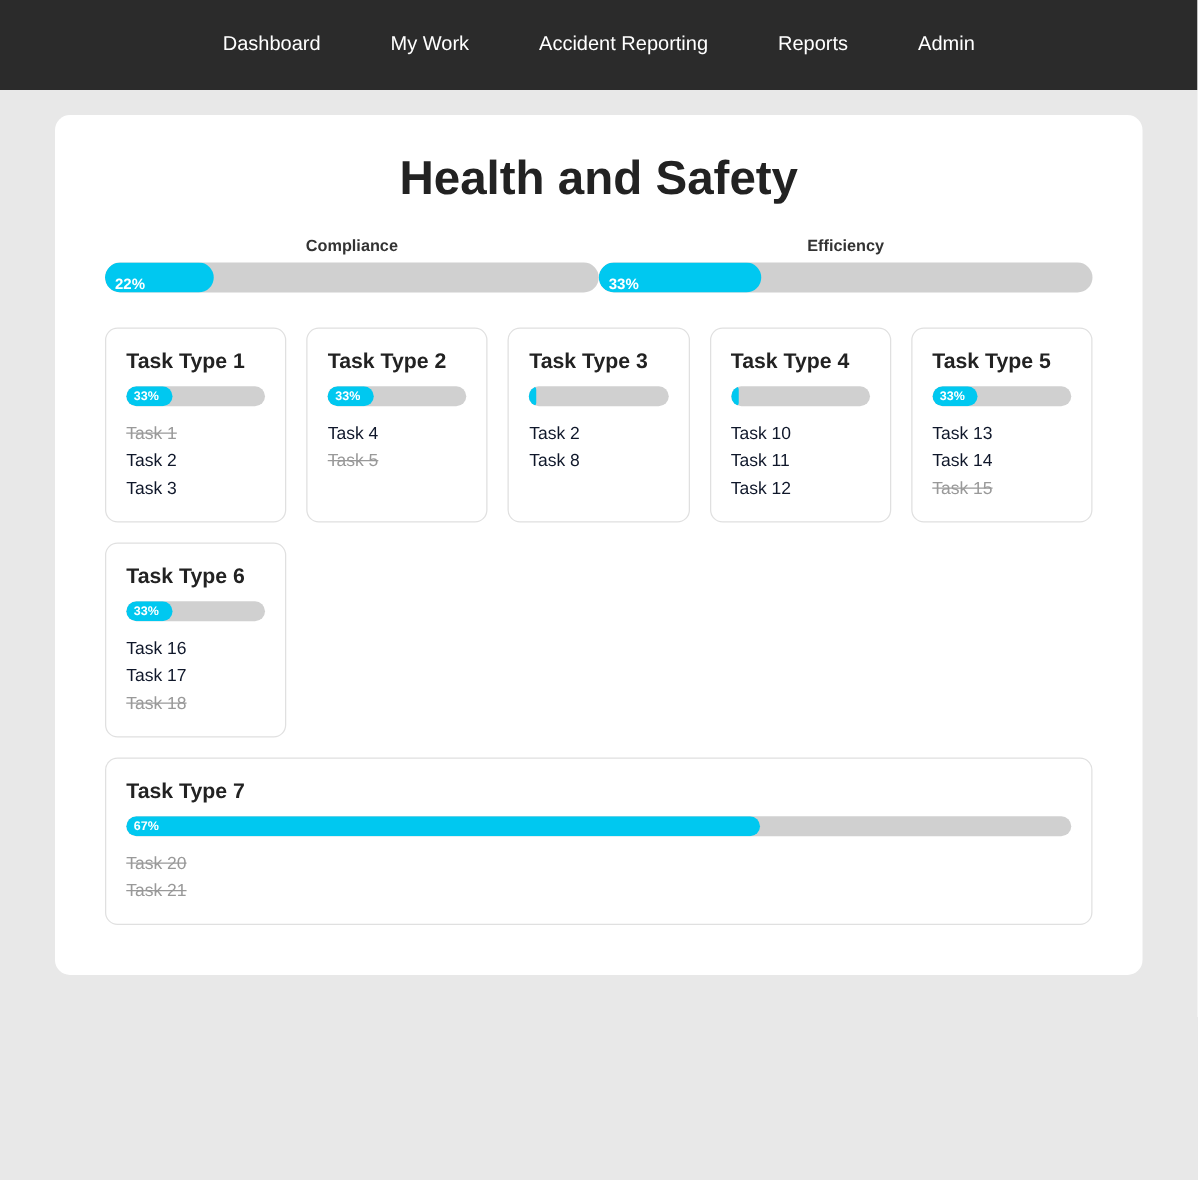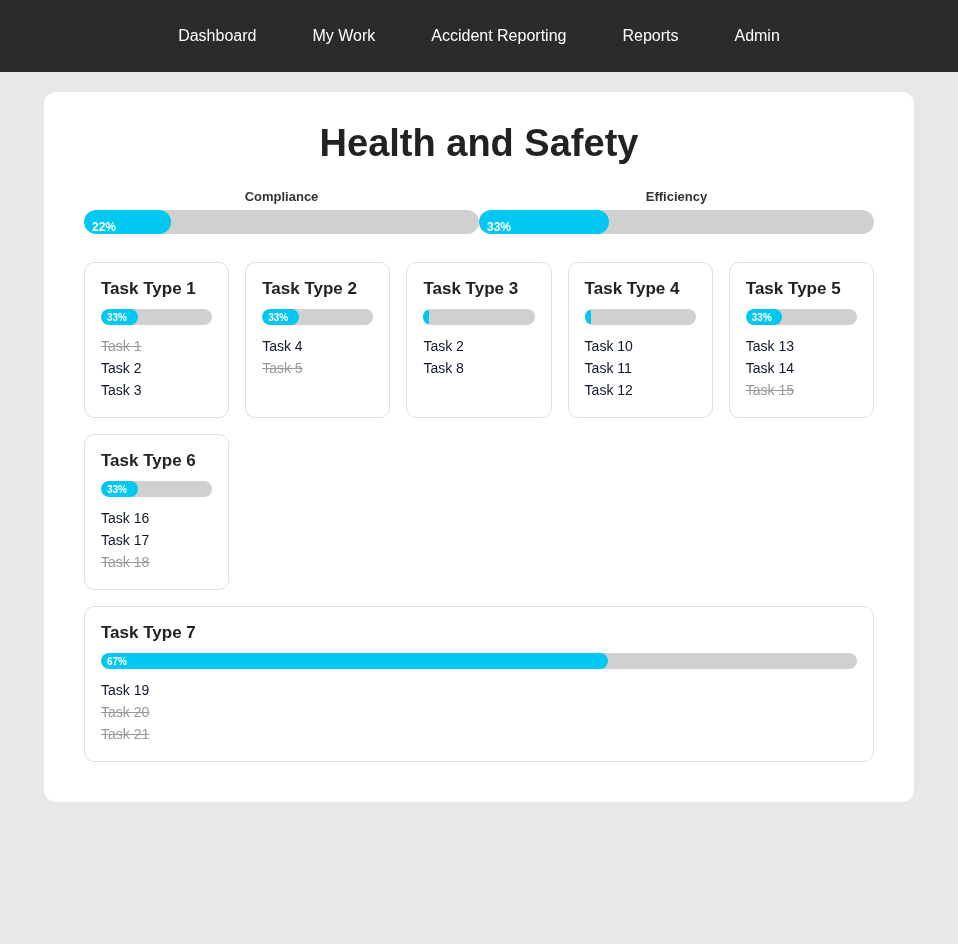--- a/index.html
+++ b/index.html
@@ -237,18 +237,17 @@
       </div>
     </div>
 
   <div class="task-card-wide" id="task-wide">
       <div class="task-card-title">Task Type 7</div>
       <div class="task-card-bar-track">
         <div class="task-card-bar-fill" style="width: 67%;">
           <span>67%</span>
         </div>
       </div>
-      <div class="task-item">Task 19</div>
       <div class="task-item completed">Task 20</div>
       <div class="task-item completed">Task 21</div>
     </div>
 
 </div>
 
 </body></html>

